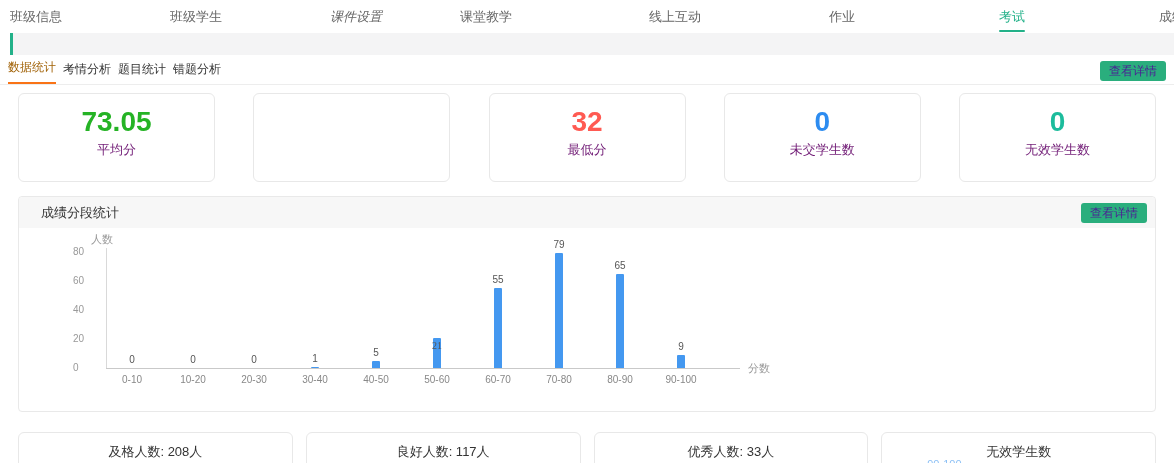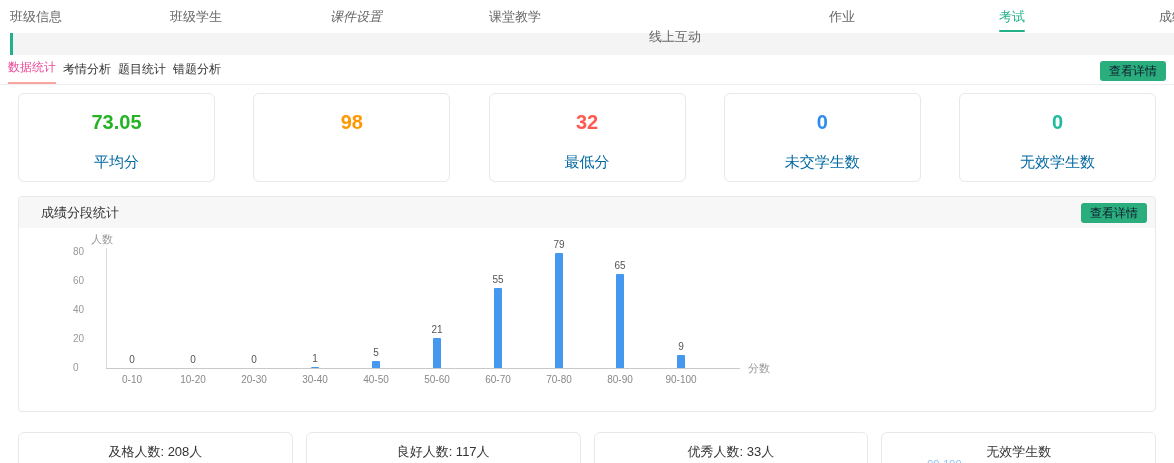--- a/index.html
+++ b/index.html
@@ -12,29 +12,29 @@
   .nav-item.active{color:#23b189}
   .nav-item.active::after{content:"";display:block;height:2px;background:#23b189;margin-top:4px;border-radius:1px}
 
   
   .info-bar{margin:3px 0 0 10px;height:22px;background:#f4f4f5;display:flex;align-items:center;font-size:12px;color:#333;white-space:nowrap;overflow:hidden}
   .info-accent{width:3px;height:100%;background:#23b189;margin-right:8px;flex:0 0 auto}
 
   
   .tabs-row{position:relative;height:30px;border-bottom:1px solid #ededed;padding-left:8px;display:flex;align-items:flex-end}
   .tab{font-size:12px;color:#333;margin-right:7px;padding:8px 0 6px;cursor:pointer}
-  .tab.active{color:#ec4899;border-bottom:2px solid #fca5a5;}
-  .btn-green{background:#2aae7d;color:#0f172a;font-size:12px;border:none;border-radius:3px;padding:3px 9px;cursor:pointer;line-height:14px}
+  .tab.active{color:#a16207;border-bottom:2px solid #f97316;}
+  .btn-green{background:#2aae7d;color:#4c1d95;font-size:12px;border:none;border-radius:3px;padding:3px 9px;cursor:pointer;line-height:14px}
   .tabs-row .btn-green{position:absolute;right:8px;top:6px}
 
   
   .stat-cards{margin:8px 18px 0;display:flex;justify-content:space-between}
   .stat-card{width:197px;height:89px;border:1px solid #e8e8e8;border-radius:6px;text-align:center;padding-top:13px;background:#fff}
-  .stat-value{font-size:20px;font-weight:700;line-height:30px}
-  .stat-label{font-size:15px;color:#0369a1;margin-top:16px}
+  .stat-value{font-size:28px;font-weight:700;line-height:30px}
+  .stat-label{font-size:13px;color:#701a75;margin-top:4px}
 
   
   .chart-panel{margin:14px 18px 0;border:1px solid #e9e9e9;border-radius:4px;background:#fff}
   .panel-header{height:31px;background:#f7f7f7;display:flex;align-items:center;justify-content:space-between;
     padding:0 8px 0 22px;border-radius:4px 4px 0 0;font-size:13px;color:#333}
   .chart-area{position:relative;height:183px}
   .chart-ylabel,.chart-xlabel{position:absolute;font-size:11px;color:#999}
   .ytick{position:absolute;font-size:10px;color:#999;width:26px;text-align:left}
   .axis-v{position:absolute;width:1px;background:#d9d9d9}
   .axis-h{position:absolute;height:1px;background:#c9c9c9}
@@ -48,22 +48,22 @@
     text-align:center;padding-top:10px;font-size:13px;color:#333;position:relative}
   .partial-link{position:absolute;left:45px;top:25px;color:#8cc0f5;font-size:11px;cursor:pointer}
 </style>
 </head>
 <body>
 
 <div class="topnav" id="topnav">
     <div class="nav-item" style="left: 10px;">班级信息</div>
     <div class="nav-item" style="left: 170px;">班级学生</div>
     <div class="nav-item" style="left: 330px; font-style: italic;">课件设置</div>
-    <div class="nav-item" style="left: 489px;">课堂教学</div>
-    <div class="nav-item" style="left: 649px; margin-top: 20px;">线上互动</div>
+    <div class="nav-item" style="left: 460px;">课堂教学</div>
+    <div class="nav-item" style="left: 649px;">线上互动</div>
     <div class="nav-item" style="left: 829px;">作业</div>
     <div class="nav-item active" style="left: 999px;">考试</div>
     <div class="nav-item" style="left: 1159px;">成绩</div>
   </div>
 
 <div class="info-bar">
   <span class="info-accent"></span>
 </div>
 
 <div class="tabs-row">
@@ -75,21 +75,20 @@
     </div>
   <button class="btn-green">查看详情</button>
 </div>
 
 <div class="stat-cards" id="statcards">
     <div class="stat-card">
       <div class="stat-value" style="color: rgb(37, 179, 37);">73.05</div>
       <div class="stat-label">平均分</div>
     </div>
     <div class="stat-card">
-      <div class="stat-value" style="color: rgb(255, 152, 0);">98</div>
     </div>
     <div class="stat-card">
       <div class="stat-value" style="color: rgb(255, 90, 82);">32</div>
       <div class="stat-label">最低分</div>
     </div>
     <div class="stat-card">
       <div class="stat-value" style="color: rgb(45, 140, 240);">0</div>
       <div class="stat-label">未交学生数</div>
     </div>
     <div class="stat-card">
@@ -119,21 +118,21 @@
       <div class="xtick" style="left: 148px; top: 146px;">10-20</div>
       <div class="bar-val" style="left: 215px; top: 126px;">0</div>
       <div class="xtick" style="left: 209px; top: 146px;">20-30</div>
       <div class="bar" style="left: 292px; top: 139px; width: 8px; height: 1px; background: rgb(68, 152, 240);"></div>
       <div class="bar-val" style="left: 276px; top: 125px;">1</div>
       <div class="xtick" style="left: 270px; top: 146px;">30-40</div>
       <div class="bar" style="left: 353px; top: 133px; width: 8px; height: 7px; background: rgb(68, 152, 240);"></div>
       <div class="bar-val" style="left: 337px; top: 119px;">5</div>
       <div class="xtick" style="left: 331px; top: 146px;">40-50</div>
       <div class="bar" style="left: 414px; top: 110px; width: 8px; height: 30px; background: rgb(68, 152, 240);"></div>
-      <div class="bar-val" style="left: 398px; top: 96px;">21</div>
+      <div class="bar-val" style="left: 398px; top: 112px; font-family: Liberation Serif, serif;">21</div>
       <div class="xtick" style="left: 392px; top: 146px;">50-60</div>
       <div class="bar" style="left: 475px; top: 60px; width: 8px; height: 80px; background: rgb(68, 152, 240);"></div>
       <div class="bar-val" style="left: 459px; top: 46px;">55</div>
       <div class="xtick" style="left: 453px; top: 146px;">60-70</div>
       <div class="bar" style="left: 536px; top: 25px; width: 8px; height: 115px; background: rgb(68, 152, 240);"></div>
       <div class="bar-val" style="left: 520px; top: 11px;">79</div>
       <div class="xtick" style="left: 514px; top: 146px;">70-80</div>
       <div class="bar" style="left: 597px; top: 46px; width: 8px; height: 94px; background: rgb(68, 152, 240);"></div>
       <div class="bar-val" style="left: 581px; top: 32px;">65</div>
       <div class="xtick" style="left: 575px; top: 146px;">80-90</div>

